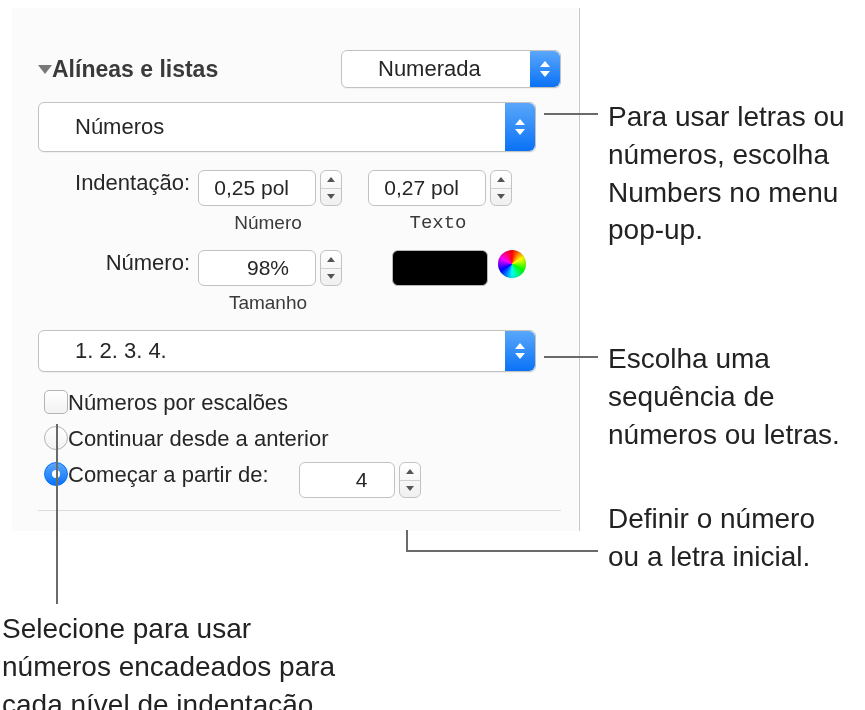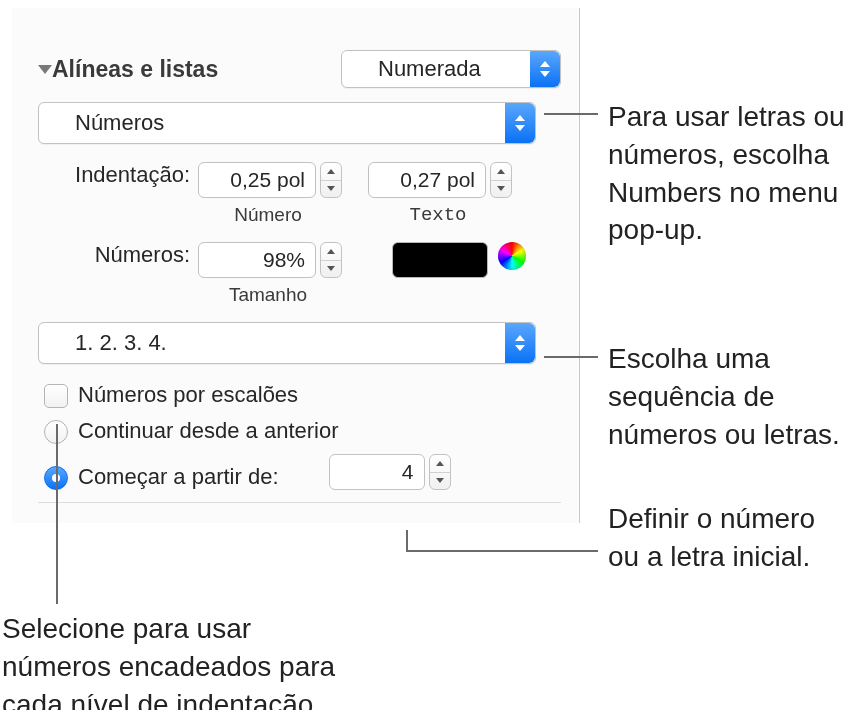--- a/index.html
+++ b/index.html
@@ -104,21 +104,21 @@
     }
     .stepper-field {
       background: #ffffff;
       border: 1px solid #c2c2c2;
       border-radius: 6px;
       height: 36px;
       width: 118px;
       display: flex;
       align-items: center;
       justify-content: flex-end;
-      padding-right: 10px;
+      padding-right: 26px;
       font-size: 21px;
       color: #262626;
     }
     .stepper {
       display: flex;
       flex-direction: column;
       margin-left: 4px;
       border: 1px solid #c2c2c2;
       border-radius: 6px;
       overflow: hidden;
@@ -165,22 +165,21 @@
       width: 28px;
       height: 28px;
       border-radius: 50%;
       margin-left: 10px;
       background: conic-gradient(red, yellow, lime, cyan, blue, magenta, red);
       box-shadow: inset 0 0 4px rgba(0,0,0,0.2);
     }
 
     .checkbox-row, .radio-row {
       display: flex;
-      align-items: flex-end;
-      gap: 10px;
+      align-items: flex-start;
       margin-bottom: 10px;
       padding-left: 6px;
     }
     .checkbox {
       width: 24px;
       height: 24px;
       border: 1px solid #b4b4b4;
       border-radius: 5px;
       background: linear-gradient(#fff, #f2f2f2);
     }
@@ -245,21 +244,21 @@
     <div class="section-title">Alíneas e listas</div>
     <div class="popup header-popup">
       <div class="popup-value">Numerada</div>
       <div class="popup-arrows">
         <div class="up"></div>
           <div class="down"></div>
       </div>
     </div>
   </div>
 
-  <div class="popup full-popup" style="height:42px;">
+  <div class="popup full-popup" style="height:50px;">
     <div class="popup-value">Números</div>
     <div class="popup-arrows">
       <div class="up"></div>
         <div class="down"></div>
     </div>
   </div>
 
   <div class="row">
     <div class="field-label">Indentação:</div>
     <div class="stepper-group">
@@ -287,21 +286,21 @@
     </div>
   </div>
   <div class="sublabel-row">
     <div style="width:160px;"></div>
     <div class="sublabel" style="width:140px;">Número</div>
     <div style="width:30px;"></div>
     <div class="sublabel" style="width:140px;font-family:Liberation Mono, monospace;">Texto</div>
   </div>
 
   <div class="row">
-    <div class="field-label">Números:</div>
+    <div class="field-label">Número:</div>
     <div class="stepper-group">
       <div class="stepper-field">98%</div>
       <div class="stepper">
         <div class="btn">
             <div class="tri-up"></div>
           </div>
         <div class="btn">
             <div class="tri-down"></div>
           </div>
       </div>

